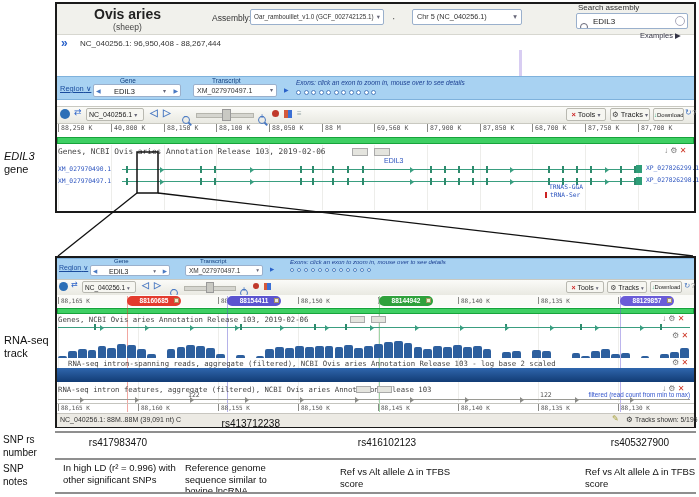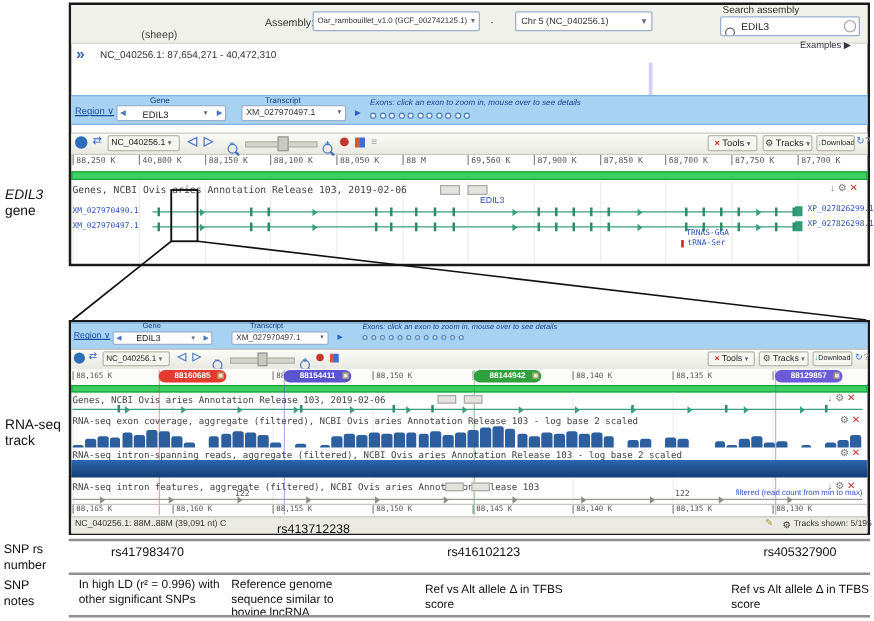--- a/index.html
+++ b/index.html
@@ -66,41 +66,42 @@
     <span>number</span>
   </div>
   <div class="sidelbl abs" style="left:3px;top:462px;font-size:10px;">
     <span>SNP</span><br>
     <span>notes</span>
   </div>
 
   <div class="panel abs" style="left:55px;top:2px;width:641px;height:211px;"></div>
 
   <div class="hdr abs" style="left:57px;top:4px;width:637px;height:30px;"></div>
+  <div class="abs" style="left:80px;top:6px;width:95px;text-align:center;font-weight:bold;font-size:14px;color:#222;">Ovis aries</div>
   <div class="abs" style="left:80px;top:22px;width:95px;text-align:center;font-size:8.5px;color:#444;">(sheep)</div>
   <div class="abs" style="left:212px;top:13px;font-size:8.5px;color:#333;">Assembly:</div>
   <div class="dd abs" style="left:250px;top:9px;width:134px;height:16px;font-size:6.3px;line-height:14px;padding:0 3px;">
     <span class="car">▾</span>
     <span>Oar_rambouillet_v1.0 (GCF_002742125.1)</span>
   </div>
   <div class="abs" style="left:392px;top:13px;font-size:10px;color:#555;">·</div>
   <div class="dd abs" style="left:412px;top:9px;width:110px;height:16px;font-size:7.3px;line-height:14px;padding:0 4px;">
     <span class="car">▾</span>
     <span>Chr 5 (NC_040256.1)</span>
   </div>
   <div class="abs" style="left:578px;top:3px;font-size:8px;color:#333;">Search assembly</div>
   <div class="dd abs" style="left:576px;top:13px;width:112px;height:16px;">
     <span class="abs" style="left:3px;top:3px;"><span class="mag" style="border-color:#667;"></span></span>
     <span class="abs" style="left:16px;top:3px;font-size:8px;color:#222;">EDIL3</span>
     <span class="abs" style="right:2px;top:2px;width:10px;height:10px;border:1.5px solid #aab;border-radius:50%;box-sizing:border-box;"></span>
   </div>
   <div class="abs" style="left:640px;top:31px;font-size:7.5px;color:#334;">Examples ▶</div>
 
   <div class="abs" style="left:61px;top:36px;font-size:12px;font-weight:bold;color:#2a62c9;">»</div>
-  <div class="abs" style="left:80px;top:39px;font-size:8px;color:#333;">NC_040256.1: 87,654,271 - 40,472,310</div>
+  <div class="abs" style="left:80px;top:39px;font-size:8px;color:#333;">NC_040256.1: 96,950,408 - 88,267,444</div>
 
   <div class="abs" style="left:519px;top:50px;width:3px;height:27px;background:#d8cdf2;"></div>
 
   <div class="bluebar abs" style="left:57px;top:76px;width:637px;height:22px;"></div>
   <div class="abs" style="left:60px;top:84px;font-size:7.5px;color:#1a4c9e;text-decoration:underline;"><span>Region</span> <span>∨</span></div>
   <div class="abs" style="left:120px;top:77px;font-size:6.5px;"><span class="navlabel">Gene</span></div>
   <div class="dd abs" style="left:93px;top:84px;width:88px;height:13px;font-size:7.5px;line-height:11px;">
     <span class="abs" style="left:2px;top:1px;color:#4a79c2;font-size:6px;">◀</span>
     <span class="abs" style="left:20px;top:1px;color:#222;">EDIL3</span>
     <span class="abs" style="right:14px;top:1px;color:#667;font-size:6px;">▾</span>
@@ -370,21 +371,20 @@
       <span class="chev" style="left:325px;top:325px;"></span>
       <span class="chev" style="left:370px;top:325px;"></span>
       <span class="chev" style="left:415px;top:325px;"></span>
       <span class="chev" style="left:460px;top:325px;"></span>
       <span class="chev" style="left:505px;top:325px;"></span>
       <span class="chev" style="left:550px;top:325px;"></span>
       <span class="chev" style="left:595px;top:325px;"></span>
       <span class="chev" style="left:640px;top:325px;"></span>
     </div>
 
-  <div class="mono abs" style="left:58px;top:332px;font-size:7.3px;color:#444;">RNA-seq exon coverage, aggregate (filtered), NCBI Ovis aries Annotation Release 103 - log base 2 scaled</div>
   <div class="trkicons abs" style="left:672px;top:331px;">
     <span>⚙</span>
     <span class="x">✕</span>
   </div>
   <div class="abs" id="covbars" style="left:58px;top:341px;width:632px;height:17px;">
       <span class="bar" style="left:0.0px;width:8.9px;height:2px;border-radius:2px 2px 0 0;"></span>
       <span class="bar" style="left:9.9px;width:8.9px;height:7px;border-radius:2px 2px 0 0;"></span>
       <span class="bar" style="left:19.8px;width:8.9px;height:9px;border-radius:2px 2px 0 0;"></span>
       <span class="bar" style="left:29.6px;width:8.9px;height:8px;border-radius:2px 2px 0 0;"></span>
       <span class="bar" style="left:39.5px;width:8.9px;height:12px;border-radius:2px 2px 0 0;"></span>
@@ -433,21 +433,21 @@
       <span class="bar" style="left:533.3px;width:8.9px;height:7px;border-radius:2px 2px 0 0;"></span>
       <span class="bar" style="left:543.1px;width:8.9px;height:9px;border-radius:2px 2px 0 0;"></span>
       <span class="bar" style="left:553.0px;width:8.9px;height:4px;border-radius:2px 2px 0 0;"></span>
       <span class="bar" style="left:562.9px;width:8.9px;height:5px;border-radius:2px 2px 0 0;"></span>
       <span class="bar" style="left:582.6px;width:8.9px;height:2px;border-radius:2px 2px 0 0;"></span>
       <span class="bar" style="left:602.4px;width:8.9px;height:4px;border-radius:2px 2px 0 0;"></span>
       <span class="bar" style="left:612.3px;width:8.9px;height:6px;border-radius:2px 2px 0 0;"></span>
       <span class="bar" style="left:622.1px;width:8.9px;height:10px;border-radius:2px 2px 0 0;"></span>
     </div>
 
-  <div class="mono abs" style="left:58px;top:359px;font-size:7.3px;color:#444;">RNA-seq intron-spanning reads, aggregate (filtered), NCBI Ovis aries Annotation Release 103 - log base 2 scaled</div>
+  <div class="mono abs" style="left:68px;top:359px;font-size:7.3px;color:#444;">RNA-seq intron-spanning reads, aggregate (filtered), NCBI Ovis aries Annotation Release 103 - log base 2 scaled</div>
   <div class="trkicons abs" style="left:672px;top:358px;">
     <span>⚙</span>
     <span class="x">✕</span>
   </div>
   <div class="abs" style="left:57px;top:368px;width:637px;height:14px;background:linear-gradient(#2f66ad,#123c75);"></div>
 
   <div class="mono abs" style="left:58px;top:385px;font-size:7.3px;color:#444;">RNA-seq intron features, aggregate (filtered), NCBI Ovis aries Annotation Release 103</div>
   <div class="abs" style="left:356px;top:386px;width:13px;height:5px;background:#e4e4de;border:1px solid #aaa;"></div>
   <div class="abs" style="left:377px;top:386px;width:13px;height:5px;background:#e4e4de;border:1px solid #aaa;"></div>
   <div class="trkicons abs" style="left:662px;top:384px;">

